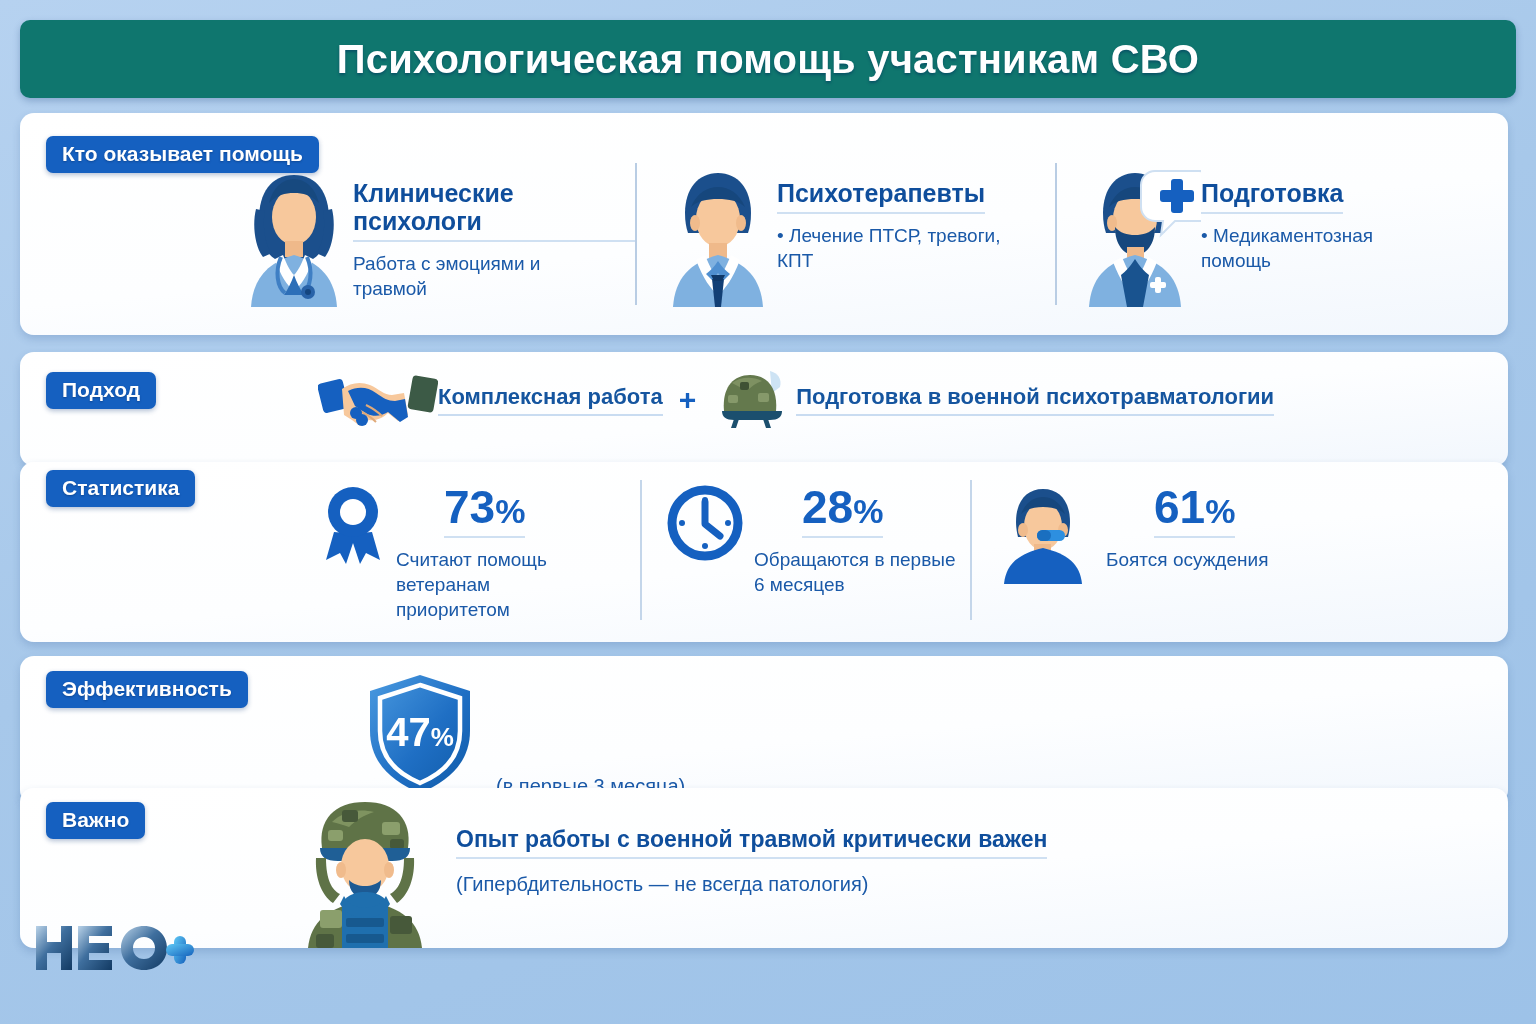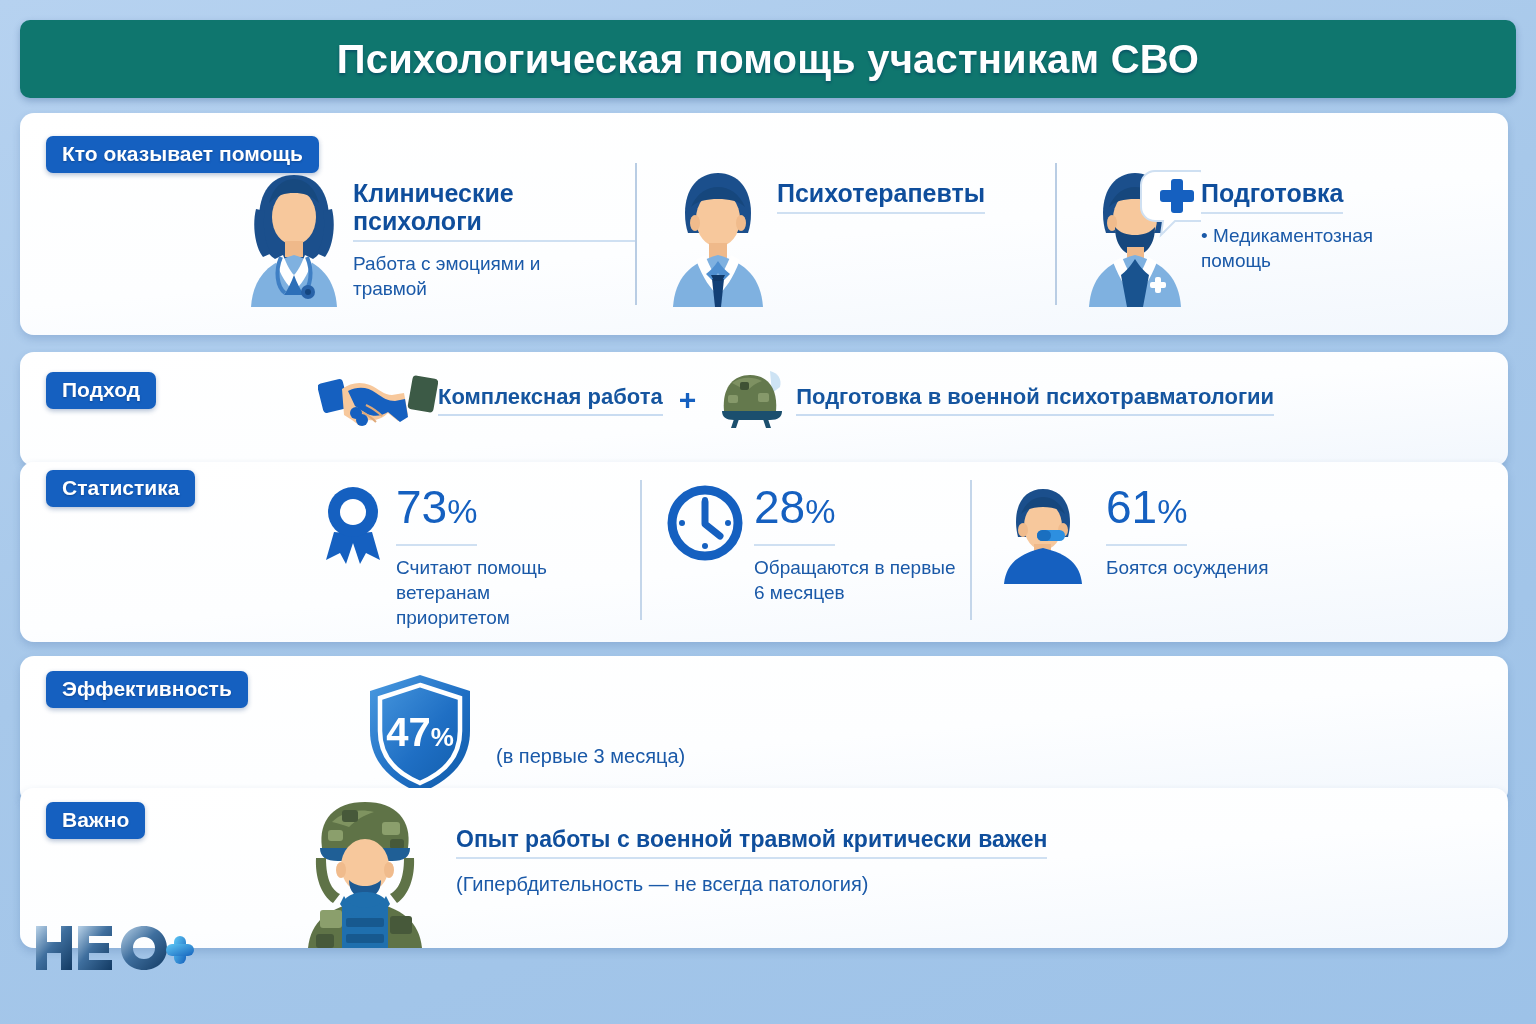--- a/index.html
+++ b/index.html
@@ -89,28 +89,28 @@
   .stat{ position:relative; display:flex; align-items:flex-start; padding-top:12px; }
   .stat.s1{ width:320px; }
   .stat.s2{ width:330px; padding-left:26px; }
   .stat.s3{ width:420px; padding-left:30px; }
   .stat.s2::before, .stat.s3::before{
     content:""; position:absolute; left:0; top:8px; width:2px; height:140px; background:#c4d6ea;
   }
   .stat-icon{ flex:0 0 auto; margin-right:10px; }
   .stat-txt{ padding-top:2px; }
   .stat-num{
-    font-size:46px; font-weight:normal; color:#1560c0; line-height:.95;
-    border-bottom:2px solid #cfe0f2; padding-bottom:14px; display:inline-block;
+    font-size:46px; font-weight:bold; color:#1560c0; line-height:.95;
+    border-bottom:2px solid #cfe0f2; padding-bottom:6px; display:inline-block;margin-left:48px;
   }
   .stat-num .pc{ font-size:34px; }
   .stat-label{ font-size:19px; color:#1a59a8; line-height:1.32; margin-top:9px; }
 
   
-  .eff-row{ position:absolute; left:340px; top:16px; display:flex; align-items:center; }
+  .eff-row{ position:absolute; left:340px; top:16px; display:flex; align-items:flex-end; }
   .eff-txtbox{ padding-top:30px; margin-left:16px; }
   .eff-head{
     font-size:23px; font-weight:bold; color:#0f4e9c;
     border-bottom:2px solid #cfe0f2; padding-bottom:4px; display:inline-block; white-space:nowrap;
   }
   .eff-sub{ font-size:20px; color:#1a59a8; margin-top:12px; }
 
   
   .imp-row{ position:absolute; left:270px; top:4px; display:flex; align-items:flex-start; }
   .imp-txtbox{ padding-top:34px; margin-left:16px; }
@@ -170,20 +170,23 @@
           <rect x="50" y="86" width="18" height="16" fill="#efb98a"></rect>
           <path d="M14 150c2-28 16-44 45-52 29 8 43 24 45 52z" fill="#7fb1e0"></path>
           <path d="M46 98c5 12 8 18 13 24 5-6 8-12 13-24l9 5c-8 20-14 28-22 35-8-7-14-15-22-35z" fill="#ffffff"></path>
           <path d="M59 104c-4 6-8 10-12 13l6 6 6-7 6 7 6-6c-4-3-8-7-12-13z" fill="#4f8fd0"></path>
           <path d="M53 122h12l-3 28h-6z" fill="#123f75"></path>
           <path d="M52 118h14l-3 6h-8z" fill="#0f3868"></path>
         </svg>
       </div>
       <div class="who-text">
         <div class="who-title">Психотерапевты</div>
+        <div class="who-desc">
+          <span>•&nbsp;</span><span>Лечение ПТСР, тревоги, КПТ</span>
+        </div>
       </div>
     </div>
 
     <div class="who-col c3">
       <div class="avatar">
         <svg width="118" height="150" viewBox="0 0 118 150">
           <path d="M20 56c0-24 13-40 32-40s32 16 32 40c0 8-1 14-3 20H23c-2-6-3-12-3-20z" fill="#1b4f8c"></path>
           <ellipse cx="52" cy="62" rx="22" ry="28" fill="#f7c89c"></ellipse>
           <ellipse cx="29" cy="66" rx="5" ry="8" fill="#f0bb8c"></ellipse>
           <path d="M26 50c6-14 15-20 26-20s20 6 26 20c-6-6-15-8-26-8s-20 2-26 8z" fill="#16477d"></path>

